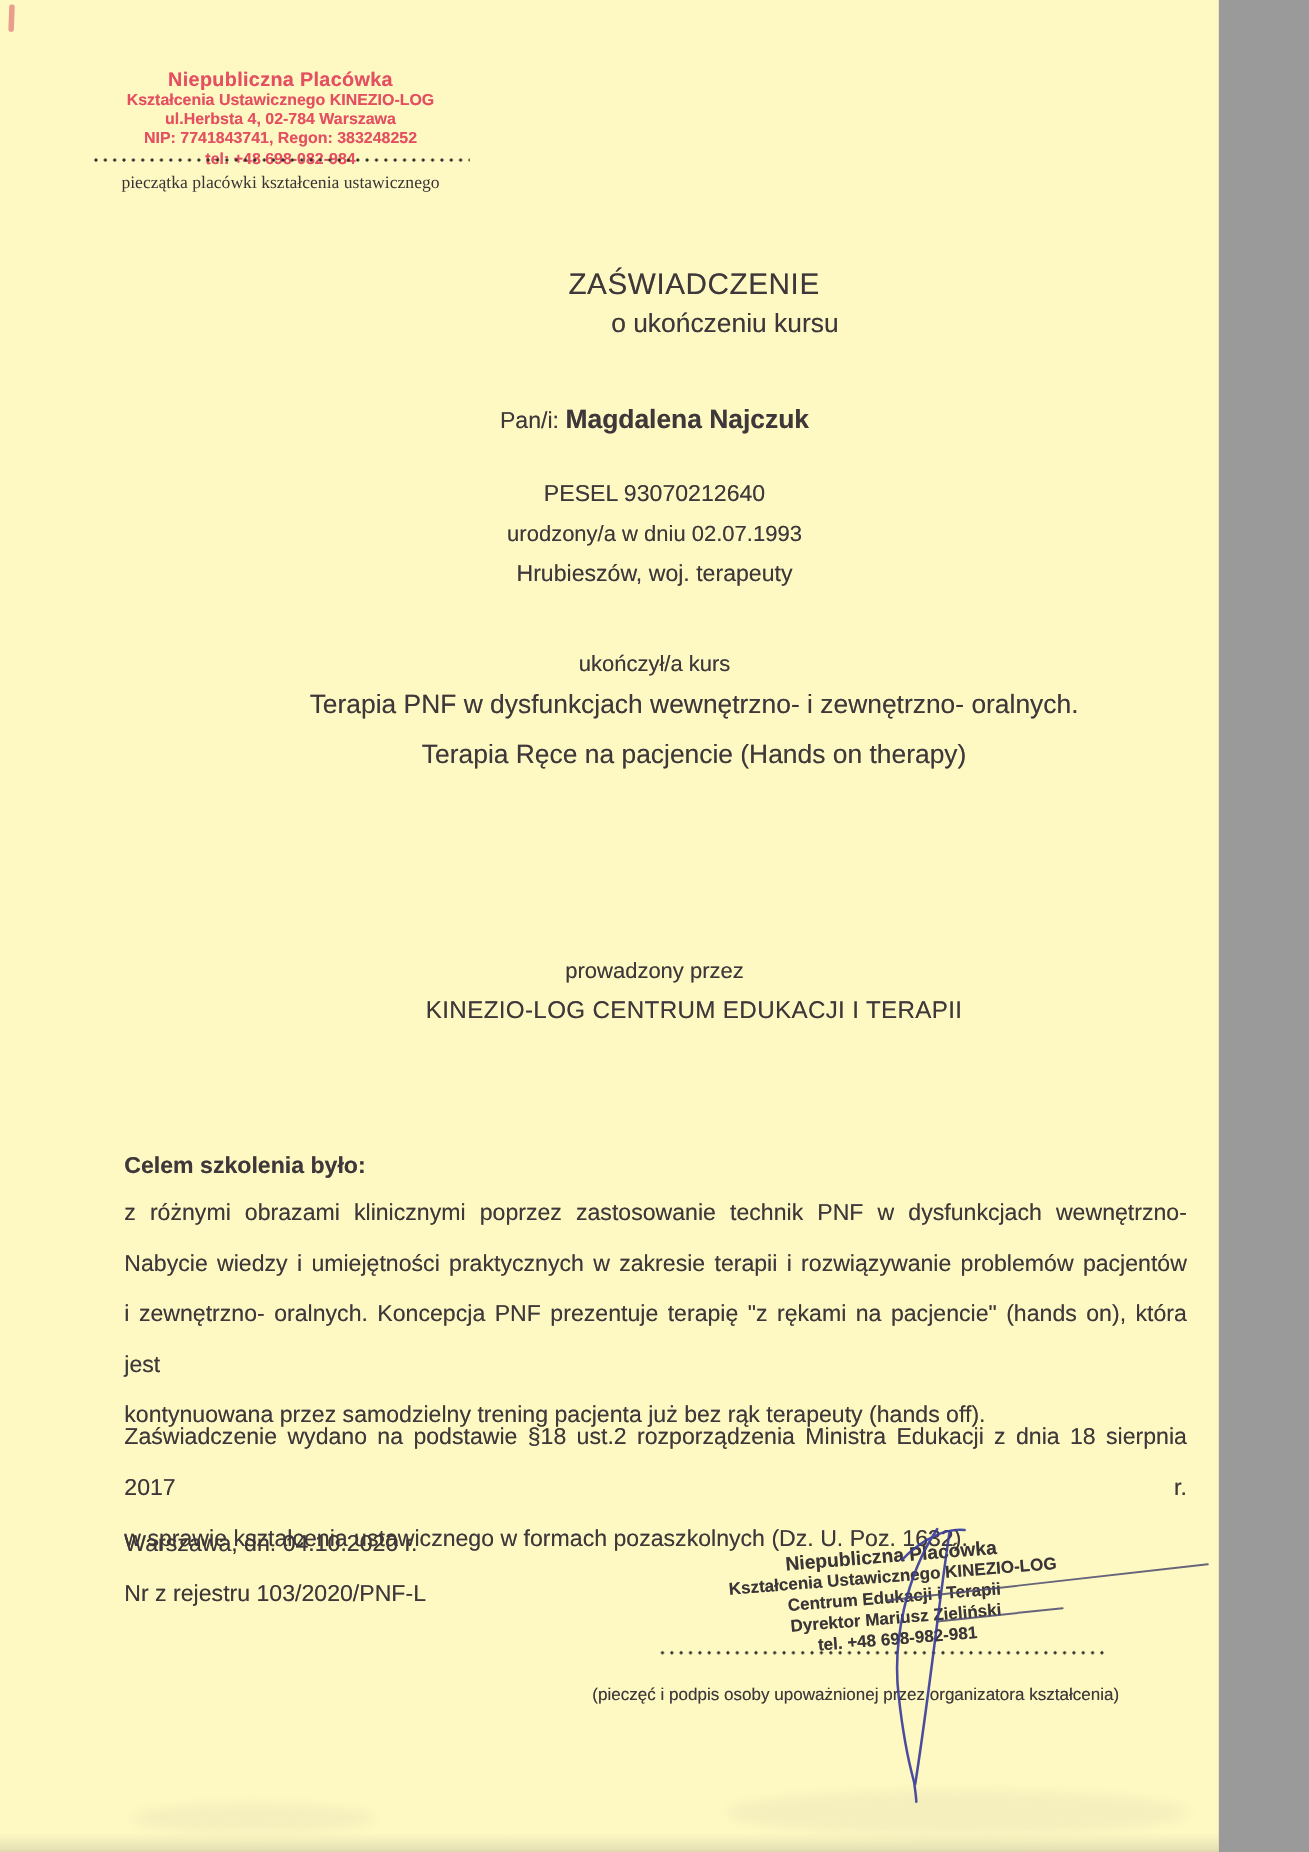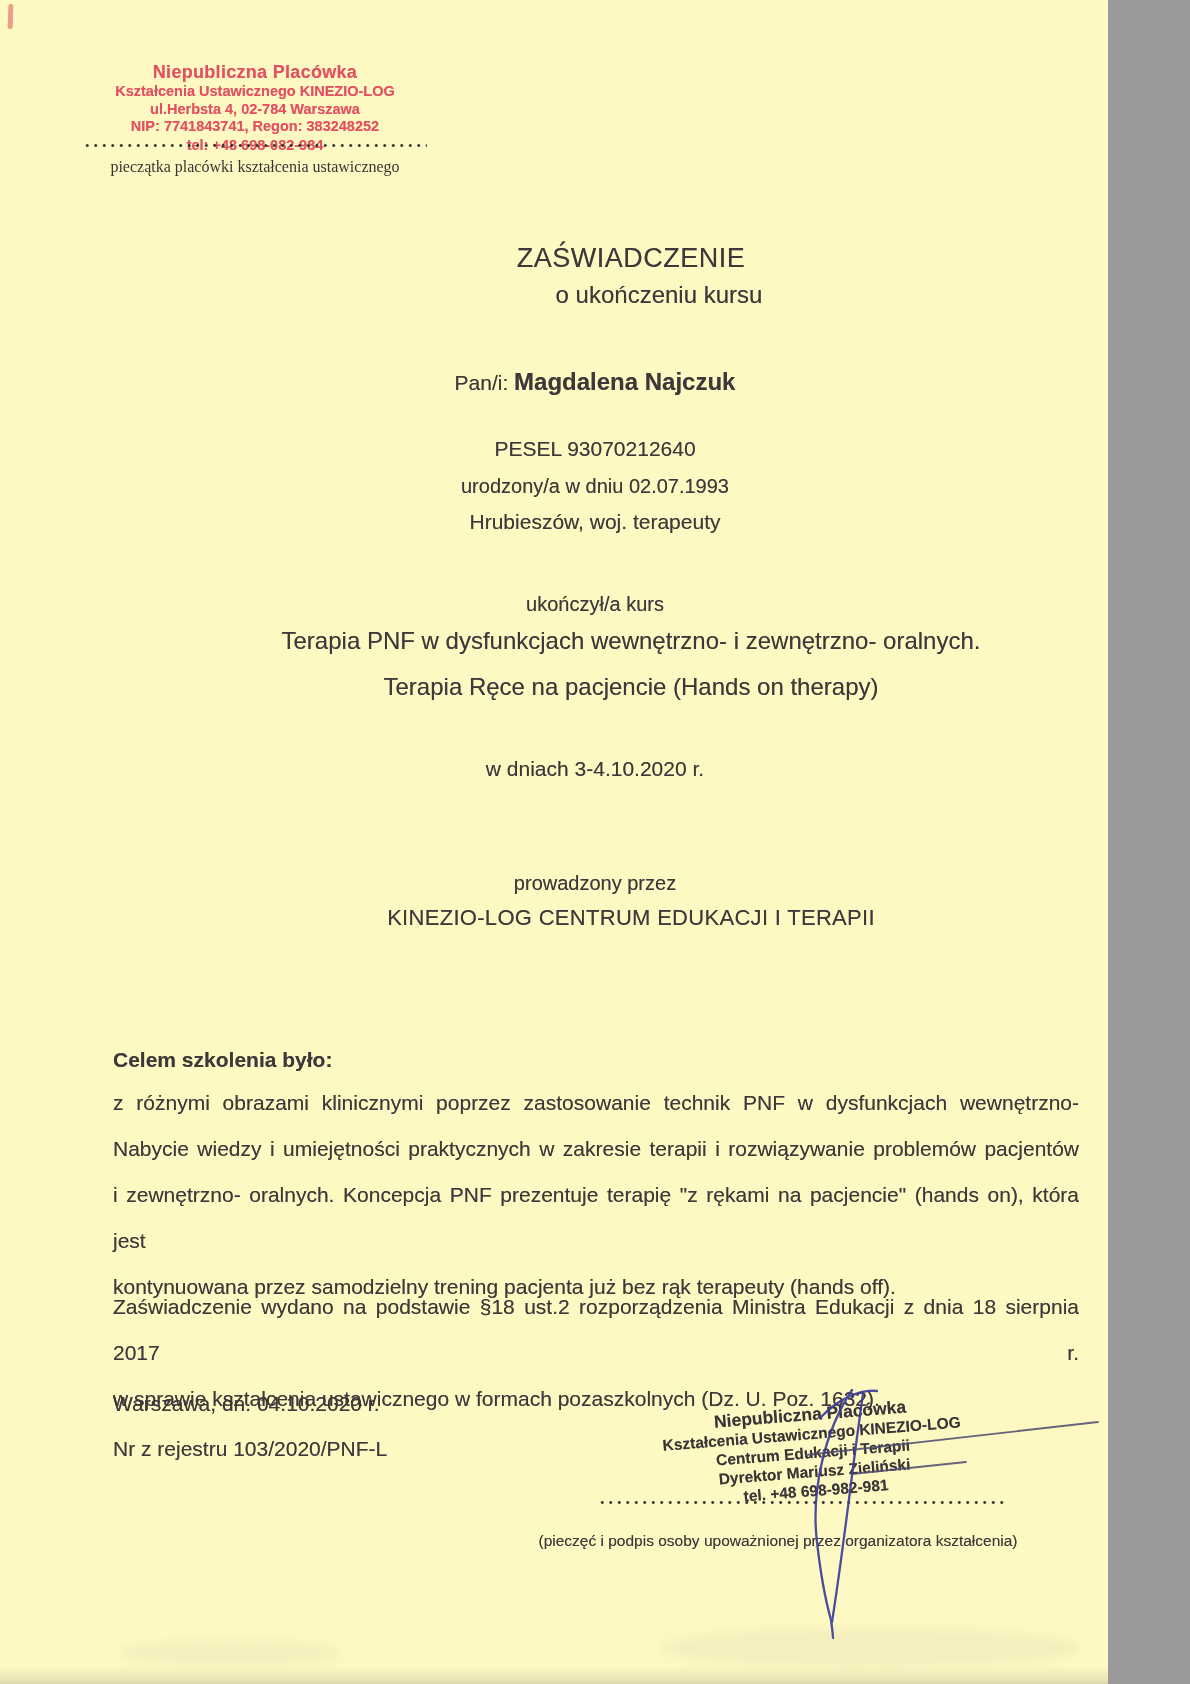--- a/index.html
+++ b/index.html
@@ -115,21 +115,20 @@
     <span class="nm">Magdalena Najczuk</span>
   </div>
 
   <div class="abs ctr soft pesel">PESEL 93070212640</div>
   <div class="abs ctr soft birth">urodzony/a w dniu 02.07.1993</div>
   <div class="abs ctr soft bplace">Hrubieszów, woj. terapeuty</div>
 
   <div class="abs ctr soft completed">ukończył/a kurs</div>
   <div class="abs ctr b soft course1">Terapia PNF w dysfunkcjach wewnętrzno- i zewnętrzno- oralnych.</div>
   <div class="abs ctr b soft course2">Terapia Ręce na pacjencie (Hands on therapy)</div>
-  <div class="abs ctr soft dates">w dniach 3-4.10.2020 r.</div>
   <div class="abs ctr soft conducted">prowadzony przez</div>
   <div class="abs ctr b soft organizer">KINEZIO-LOG CENTRUM EDUKACJI I TERAPII</div>
 
   <div class="abs soft goal-head">Celem szkolenia było:</div>
   <div class="abs soft para goal-para">
     <div class="jline">z różnymi obrazami klinicznymi poprzez zastosowanie technik PNF w dysfunkcjach wewnętrzno-</div>
     <div class="jline">Nabycie wiedzy i umiejętności praktycznych w zakresie terapii i rozwiązywanie problemów pacjentów</div>
     <div class="jline">i zewnętrzno- oralnych. Koncepcja PNF prezentuje terapię "z rękami na pacjencie" (hands on), która jest</div>
     <div class="jline last">kontynuowana przez samodzielny trening pacjenta już bez rąk terapeuty (hands off).</div>
   </div>

